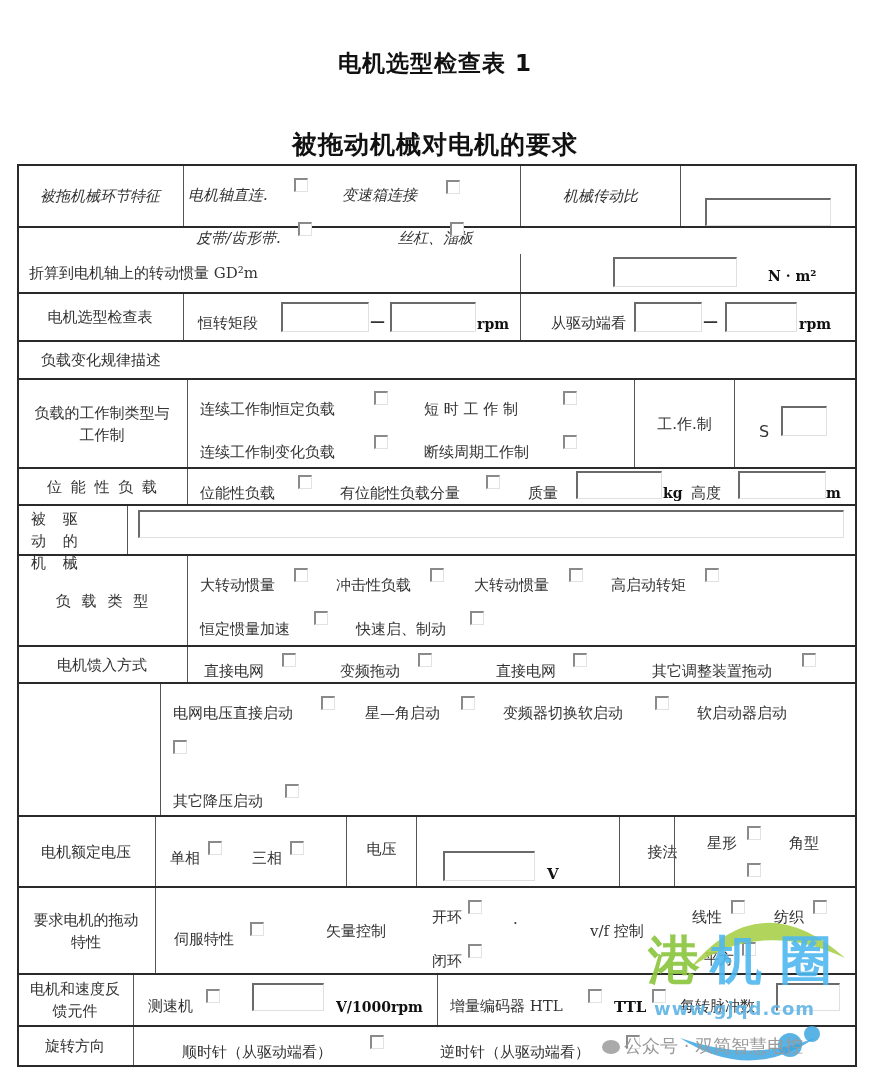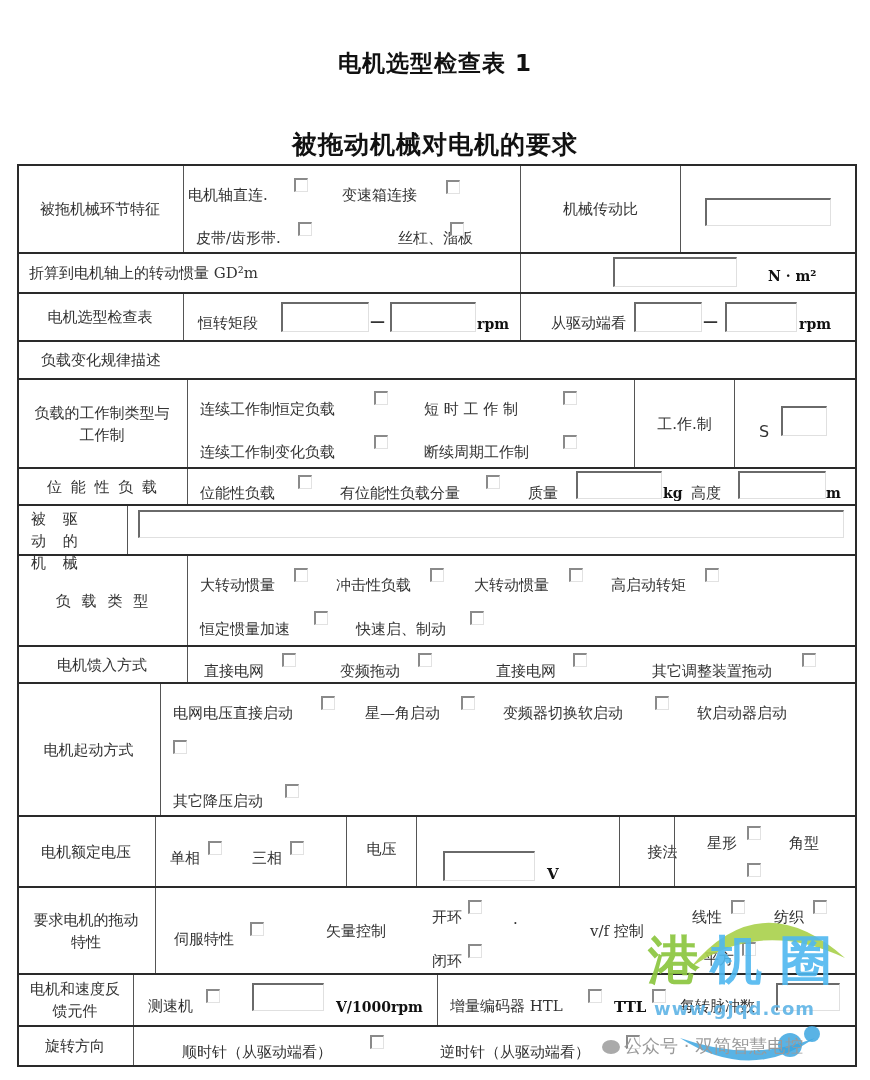--- a/index.html
+++ b/index.html
@@ -28,21 +28,21 @@
   .wm { position:absolute; pointer-events:none; }
 </style>
 </head>
 <body>
 
 <div class="title1">电机选型检查表 1</div>
 <div class="title2">被拖动机械对电机的要求</div>
 
 <div class="frame"></div>
 
-<div class="row" style="top:164px;height:90px;border-top:2px solid #2a2a2a;">
+<div class="row" style="top:164px;height:64px;border-top:2px solid #2a2a2a;font-style:italic;">
   <div class="cell lbl" style="left:0;width:166px;padding:0 18px;">被拖机械环节特征</div>
   <div class="cell vl" style="left:166px;width:337px;">
     <span class="t" style="left:4px;top:20px;">电机轴直连.</span>
     <span class="cb" style="left:110px;top:12px;"></span>
     <span class="t" style="left:158px;top:20px;">变速箱连接</span>
     <span class="cb" style="left:262px;top:14px;"></span>
     <span class="t" style="left:12px;top:63px;">皮带/齿形带.</span>
     <span class="cb" style="left:114px;top:56px;"></span>
     <span class="t" style="left:191px;top:63px;margin-left:23px;">丝杠、溜板</span>
     <span class="cb" style="left:266px;top:56px;"></span>
@@ -153,21 +153,20 @@
     <span class="t" style="left:152px;top:15px;">变频拖动</span>
     <span class="cb" style="left:230px;top:6px;"></span>
     <span class="t" style="left:308px;top:15px;">直接电网</span>
     <span class="cb" style="left:385px;top:6px;"></span>
     <span class="t" style="left:464px;top:15px;">其它调整装置拖动</span>
     <span class="cb" style="left:614px;top:6px;"></span>
   </div>
 </div>
 
 <div class="row" style="top:684px;height:133px;">
-  <div class="cell lbl" style="left:0;width:143px;">电机起动方式</div>
   <div class="cell vl" style="left:143px;width:697px;">
     <span class="t" style="left:12px;top:20px;">电网电压直接启动</span>
     <span class="cb" style="left:160px;top:12px;"></span>
     <span class="t" style="left:204px;top:20px;">星—角启动</span>
     <span class="cb" style="left:300px;top:12px;"></span>
     <span class="t" style="left:342px;top:20px;">变频器切换软启动</span>
     <span class="cb" style="left:494px;top:12px;"></span>
     <span class="t" style="left:536px;top:20px;">软启动器启动</span>
     <span class="cb" style="left:12px;top:56px;"></span>
     <span class="t" style="left:12px;top:108px;">其它降压启动</span>

